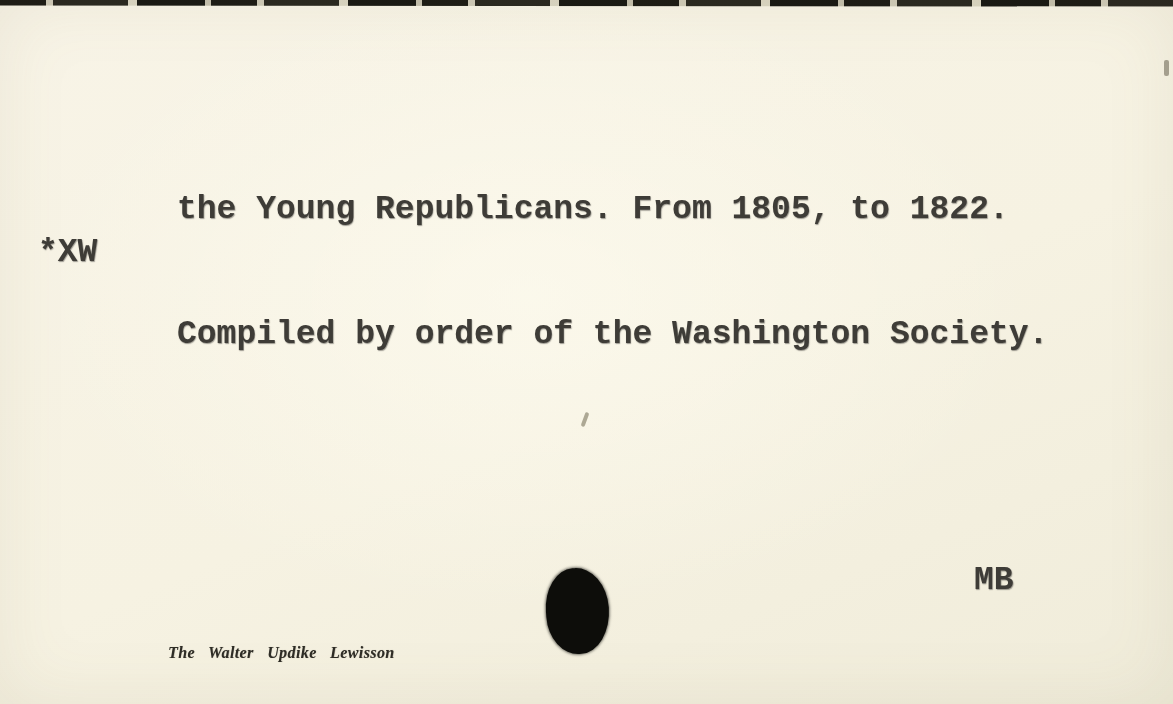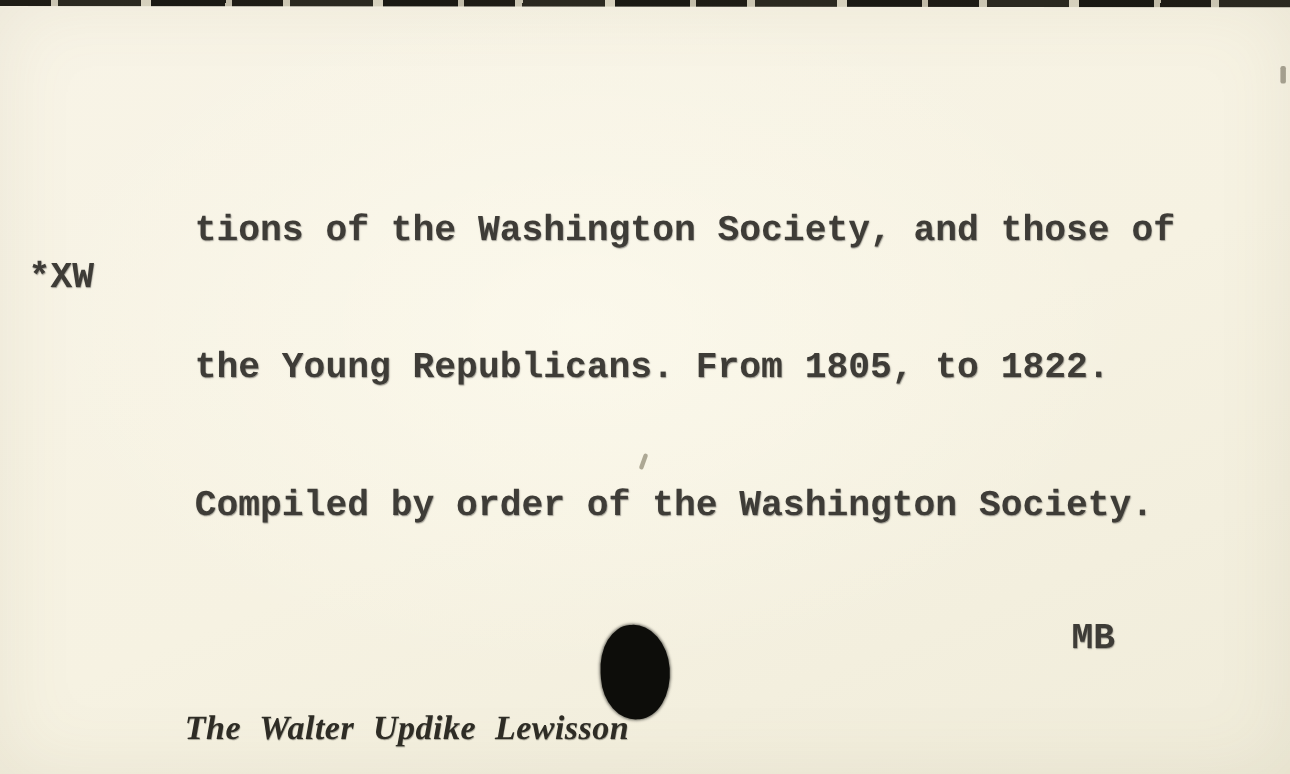--- a/index.html
+++ b/index.html
@@ -39,21 +39,21 @@
   }
   .typed {
     position: absolute;
     font-size: 33px;
     line-height: 41.6px;
     font-weight: bold;
     color: var(--ink);
     white-space: pre;
     text-shadow: 0.6px 0.8px 1.1px rgba(62,60,55,.50);
   }
-  .call-number { left: 26px; top: 149px; }
+  .call-number { left: 38px; top: 149px; }
   .body-block  { left: 177px; top: 106px; }
   .tline { height: 41.6px; }
   .initials { left: 974px; top: 560px; }
   .hole-punch {
     position: absolute; left: 546px; top: 568px;
     width: 63px; height: 86px;
     background: var(--hole);
     border-radius: 48% 52% 50% 50% / 50% 50% 53% 47%;
     transform: rotate(-4deg);
     box-shadow: 0 0 2.5px 1px rgba(13,13,10,.55);
@@ -69,21 +69,21 @@
     position: absolute; left: 1164px; top: 60px;
     width: 5px; height: 16px;
     background: rgba(70,64,46,.45);
     border-radius: 2px;
   }
   .stamp {
     position: absolute; top: 644px;
     font-family: "Liberation Serif", "DejaVu Serif", serif;
     font-style: italic;
     font-weight: bold;
-    font-size: 31px;
+    font-size: 16px;
     color: var(--stamp-ink);
     word-spacing: 9px;
     letter-spacing: 0.4px;
     white-space: pre;
     text-shadow: 0.4px 0.4px 0.7px rgba(46,44,37,.4);
   }
   .stamp-left  { left: 168px; }
   .stamp-right { left: 628px; }
 </style>
 </head>
@@ -91,21 +91,20 @@
 
 <div class="card">
 
   <div class="top-edge"></div>
 
   <div class="typed call-number">
     <div class="tline">*XW</div>
   </div>
 
   <div class="typed body-block">
-    <div class="tline">tions of the Washington Society, and those of</div>
     <div class="tline">the Young Republicans. From 1805, to 1822.</div>
     <div class="tline">Compiled by order of the Washington Society.</div>
     
     
     
     
     
   </div>
 
   <div class="typed initials">MB</div>

